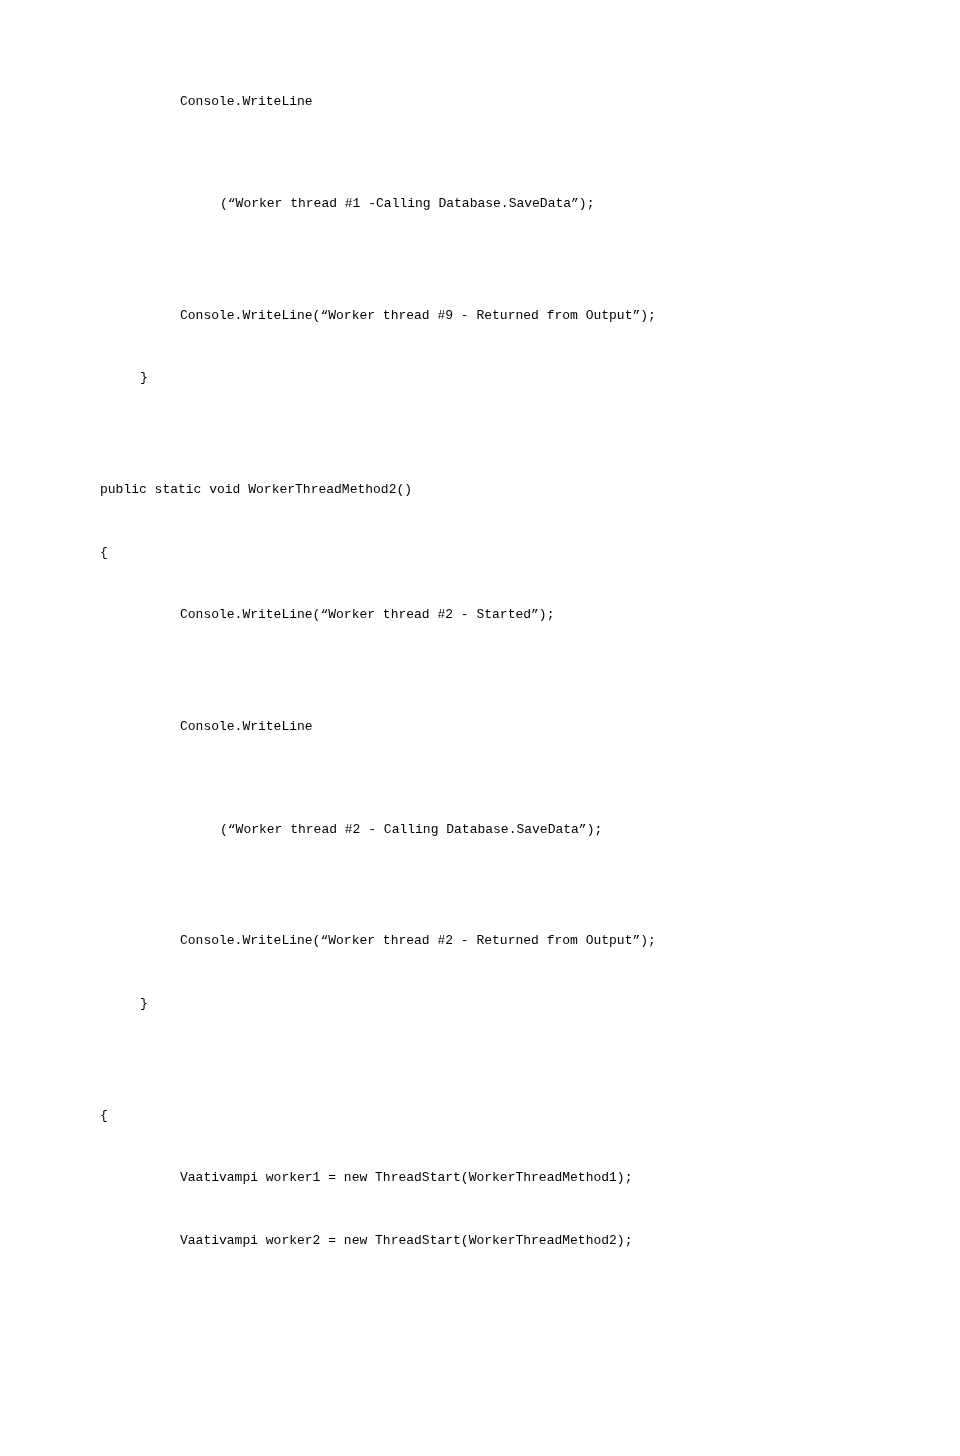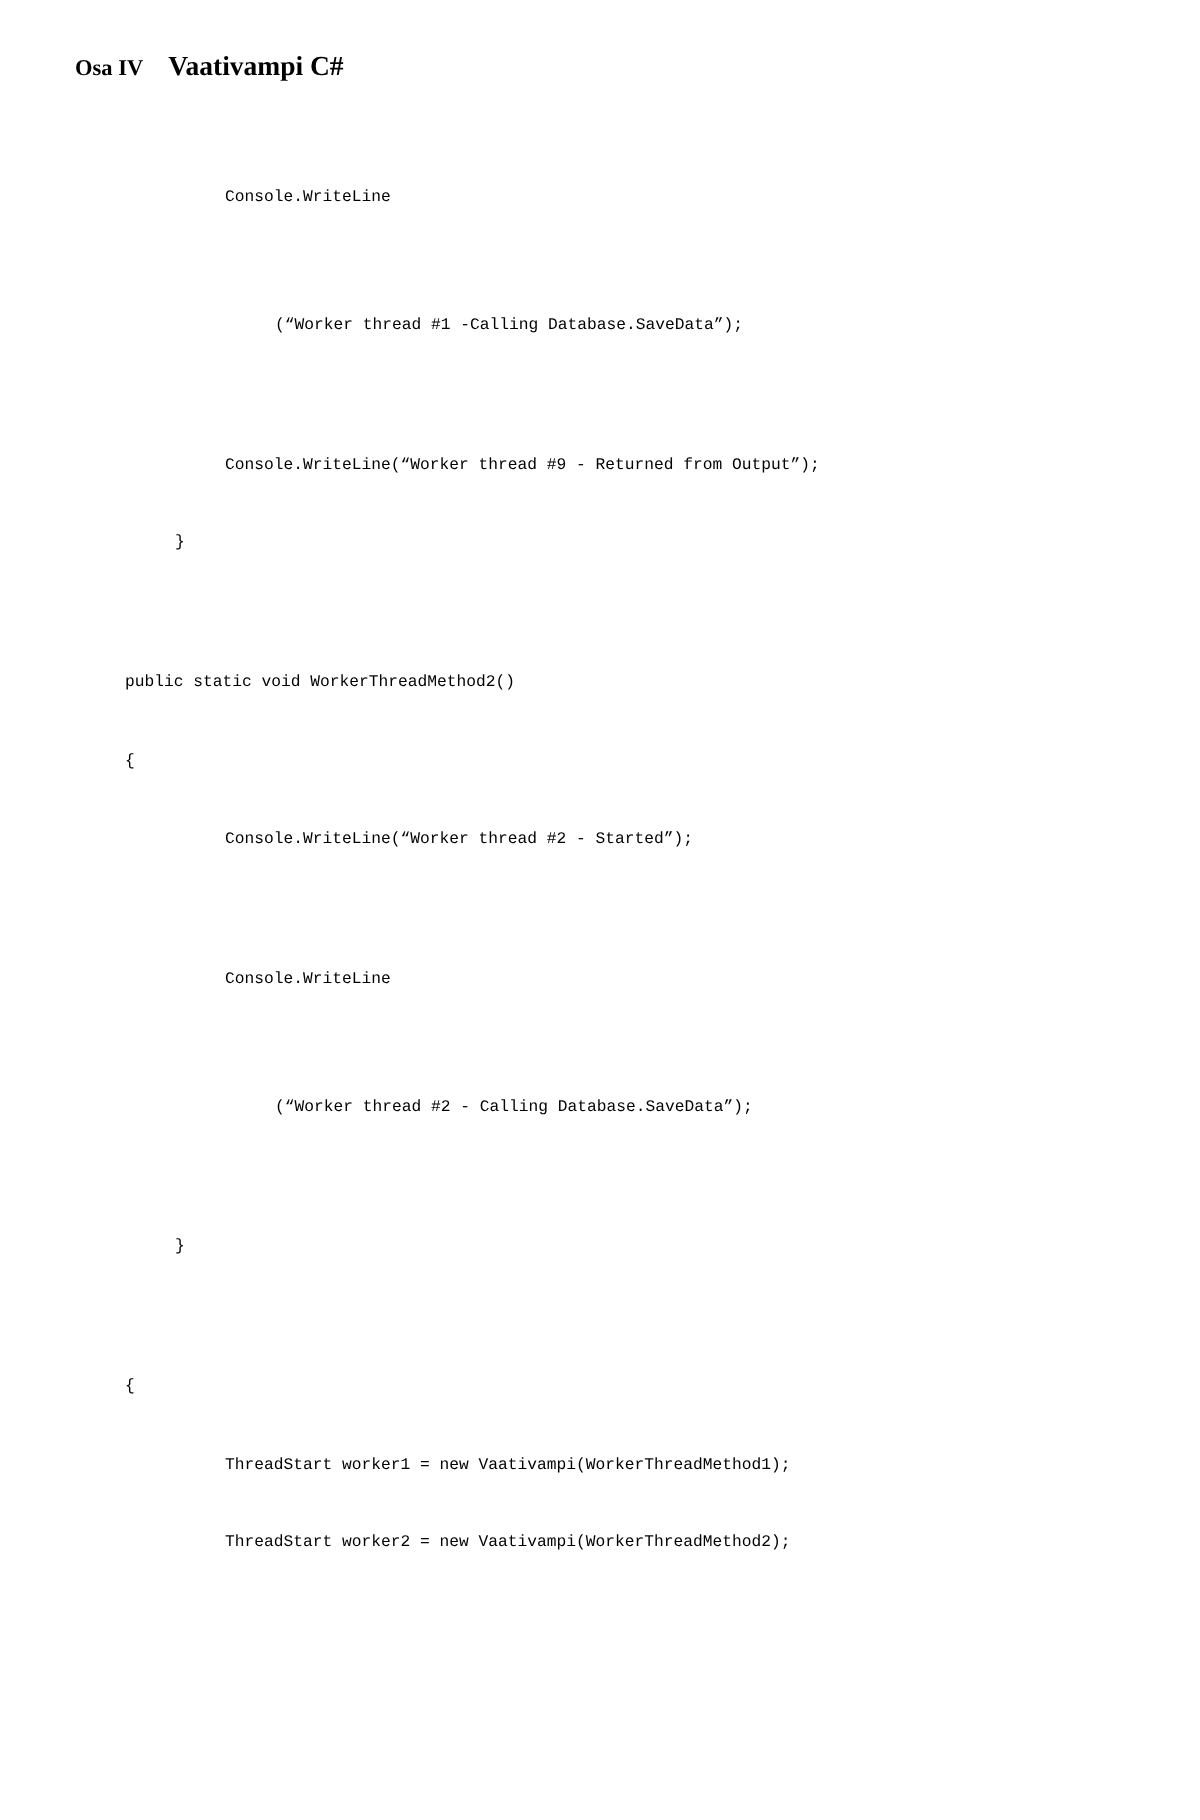--- a/index.html
+++ b/index.html
@@ -48,44 +48,41 @@
     .indent1 { padding-left: 40px; }
     .indent2 { padding-left: 80px; }
     .indent3 { padding-left: 120px; }
     .indent4 { padding-left: 160px; margin-top: 40px; }
   </style>
 </head>
 <body>
 
 <div class="page-container">
 
-  <div class="header-section">
-    <span class="part-label">Osa IV</span>
-    <span class="chapter-title">Vaativampi C#</span>
-  </div>
 
   <div class="code-block">
     <div class="indent3">Console.WriteLine</div>
     <div class="indent4">(“Worker thread #1 -Calling Database.SaveData”);</div>
     <div style="height:8px"></div>
     <div class="indent3">Console.WriteLine(“Worker thread #9 - Returned from Output”);</div>
     <div class="indent2">}</div>
     <div style="height:8px"></div>
     <div class="indent1">public static void WorkerThreadMethod2()</div>
     <div class="indent1">{</div>
     <div class="indent3">Console.WriteLine(“Worker thread #2 - Started”);</div>
     <div style="height:8px"></div>
     <div class="indent3">Console.WriteLine</div>
     <div class="indent4">(“Worker thread #2 - Calling Database.SaveData”);</div>
     <div style="height:8px"></div>
+    <div class="indent3">Console.WriteLine(“Worker thread #2 - Returned from Output”);</div>
     <div class="indent2">}</div>
     <div style="height:8px"></div>
     <div class="indent1">{</div>
-    <div class="indent3">ThreadStart worker1 = new Vaativampi(WorkerThreadMethod1);</div>
-    <div class="indent3">ThreadStart worker2 = new Vaativampi(WorkerThreadMethod2);</div>
+    <div class="indent3">Vaativampi worker1 = new ThreadStart(WorkerThreadMethod1);</div>
+    <div class="indent3">Vaativampi worker2 = new ThreadStart(WorkerThreadMethod2);</div>
     
     
     
     
     
     
     
     
     
     

